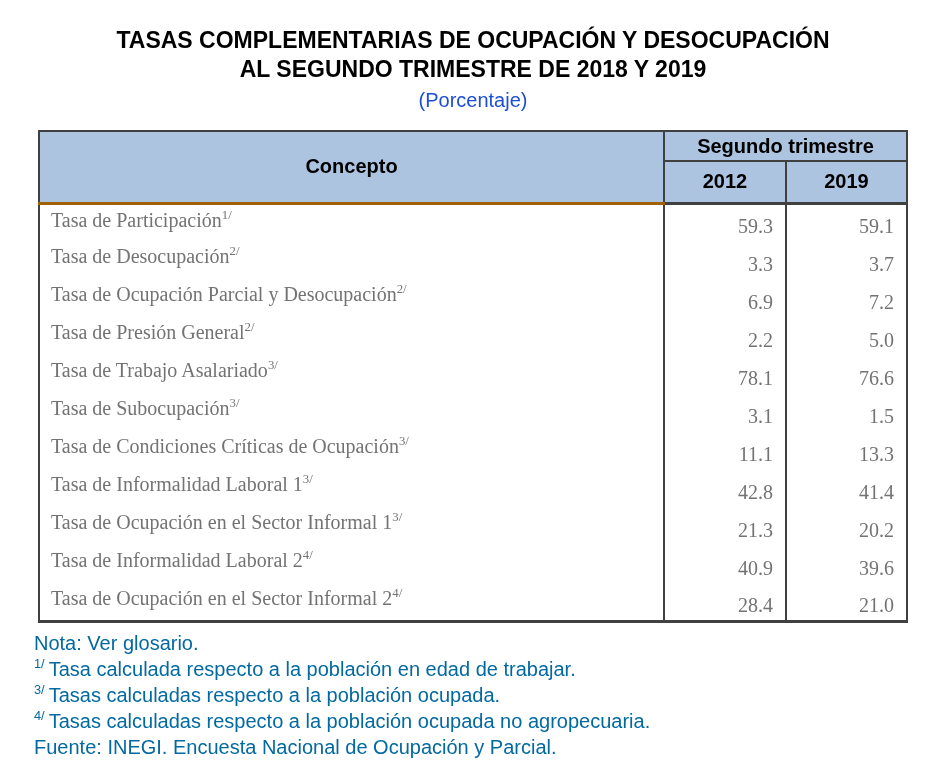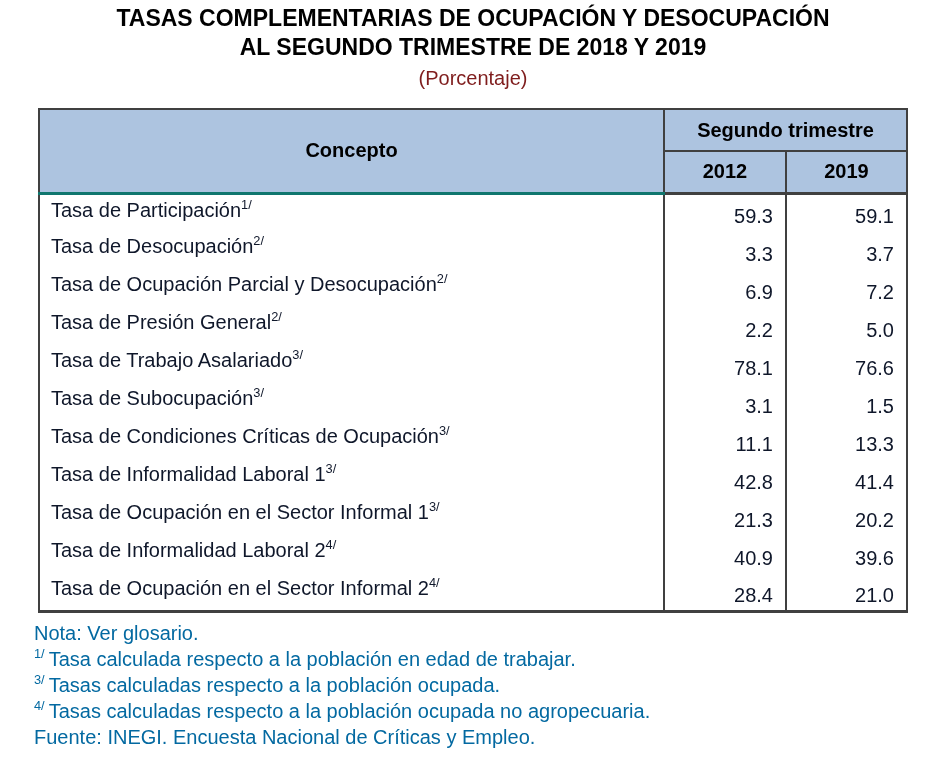--- a/index.html
+++ b/index.html
@@ -2,35 +2,35 @@
 <html><head>
 <meta charset="utf-8">
 <style>
   * { margin: 0; padding: 0; box-sizing: border-box; }
   html, body { background: #ffffff; }
   .page {
     width: 946px; height: 784px;
     background: #ffffff;
     font-family: "Liberation Sans", "DejaVu Sans", sans-serif;
     color: #000000;
-    padding-top: 4px;
+    padding-top: 26px;
     overflow: hidden;
   }
   .doc-title {
     text-align: center;
     font-weight: bold;
     font-size: 23px;
     line-height: 29px;
     color: #000000;
   }
   .doc-subtitle {
     text-align: center;
     font-size: 20px;
     margin-top: 5px;
-    color: #7f1d1d;
+    color: #1d4ed8;
   }
   table.rates-table {
     border-collapse: collapse;
     table-layout: fixed;
     width: 868px;
     margin: 18px auto 0 auto;
     border: 2px solid #404040;
     border-bottom: 3px solid #404040;
   }
   col.c-concept { width: 625px; }
@@ -38,29 +38,30 @@
   col.c-y2019  { width: 121px; }
   .rates-table th {
     background: #ADC4E0;
     border: 2px solid #404040;
     font-size: 20px;
     font-weight: bold;
     color: #000000;
     text-align: center;
     vertical-align: middle;
   }
-  th.concept-h { border-bottom: 3px solid #0f766e; }
-  th.group-h   { height: 42px; }
+  th.concept-h { border-bottom: 3px solid #a16207; }
+  th.group-h   { height: 30px; }
   th.year-h    { height: 42px; border-bottom: 3px solid #404040; }
   .rates-table tbody tr { height: 38px; }
   .rates-table tbody td {
     border-left: 2px solid #404040;
     border-right: 2px solid #404040;
     font-size: 20px;
-    color: #0f172a;
+    color: #737373;
+    font-family: Liberation Serif, serif;
   }
   td.concept {
     text-align: left;
     vertical-align: top;
     padding: 4px 4px 0 11px;
   }
   td.value {
     text-align: right;
     vertical-align: bottom;
     padding: 0 12px 3px 0;
@@ -168,17 +169,17 @@
   </table>
 
   <div class="notes">
     <div class="note-line">Nota: Ver glosario.</div>
     <div id="footnote-list">
         <div class="note-line"><sup>1/</sup>Tasa calculada respecto a la población en edad de trabajar.</div>
         <div class="note-line"><sup>3/</sup>Tasas calculadas respecto a la población ocupada.</div>
         <div class="note-line"><sup>4/</sup>Tasas calculadas respecto a la población ocupada no agropecuaria.</div>
       </div>
     <div class="note-line">
-      <span>Fuente: </span><span class="bold">INEGI.</span><span> Encuesta Nacional de Críticas y Empleo.</span>
+      <span>Fuente: </span><span class="bold">INEGI.</span><span> Encuesta Nacional de Ocupación y Parcial.</span>
     </div>
   </div>
 
 </div>
 
 </body></html>

